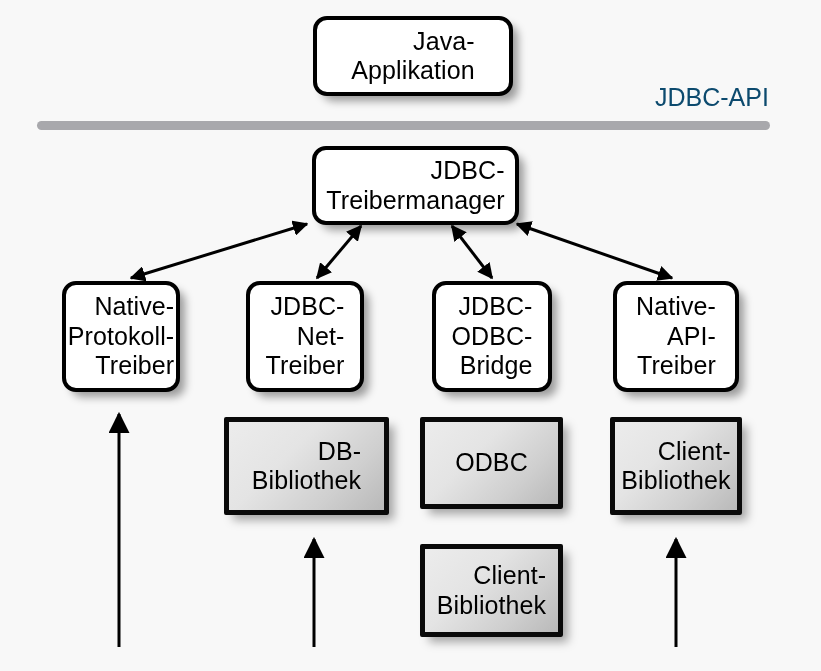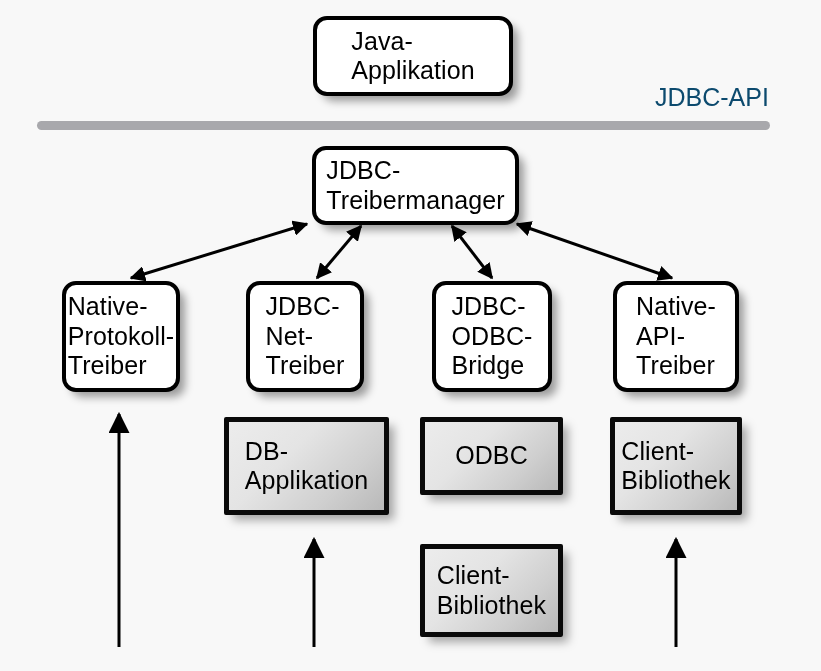--- a/index.html
+++ b/index.html
@@ -19,21 +19,21 @@
     overflow: hidden;
   }
 
   
   .node {
     position: absolute;
     box-sizing: border-box;
     display: flex;
     align-items: center;
     justify-content: center;
-    text-align: left;
+    text-align: right;
     color: #000;
     line-height: 1.18;
     white-space: pre-line;
     letter-spacing: .1px;
   }
 
   
   .box-white {
     background: #ffffff;
     border: 4px solid #000000;
@@ -119,23 +119,23 @@
 
   <div class="node box-white" style="left:432px; top:281px; width:120px; height:111px;">JDBC-
 ODBC-
 Bridge</div>
 
   <div class="node box-white" style="left:613px; top:281px; width:126px; height:111px;">Native-
 API-
 Treiber</div>
 
   <div class="node box-gray" style="left:224px; top:417px; width:165px; height:98px;">DB-
-Applikation</div>
+Bibliothek</div>
 
-  <div class="node box-gray" style="left:420px; top:417px; width:143px; height:78px;">ODBC</div>
+  <div class="node box-gray" style="left:420px; top:417px; width:143px; height:92px;">ODBC</div>
 
   <div class="node box-gray" style="left:610px; top:417px; width:132px; height:98px;">Client-
 Bibliothek</div>
 
   <div class="node box-gray" style="left:420px; top:544px; width:143px; height:93px;">Client-
 Bibliothek</div>
 
 </div>
 
 </body></html>

